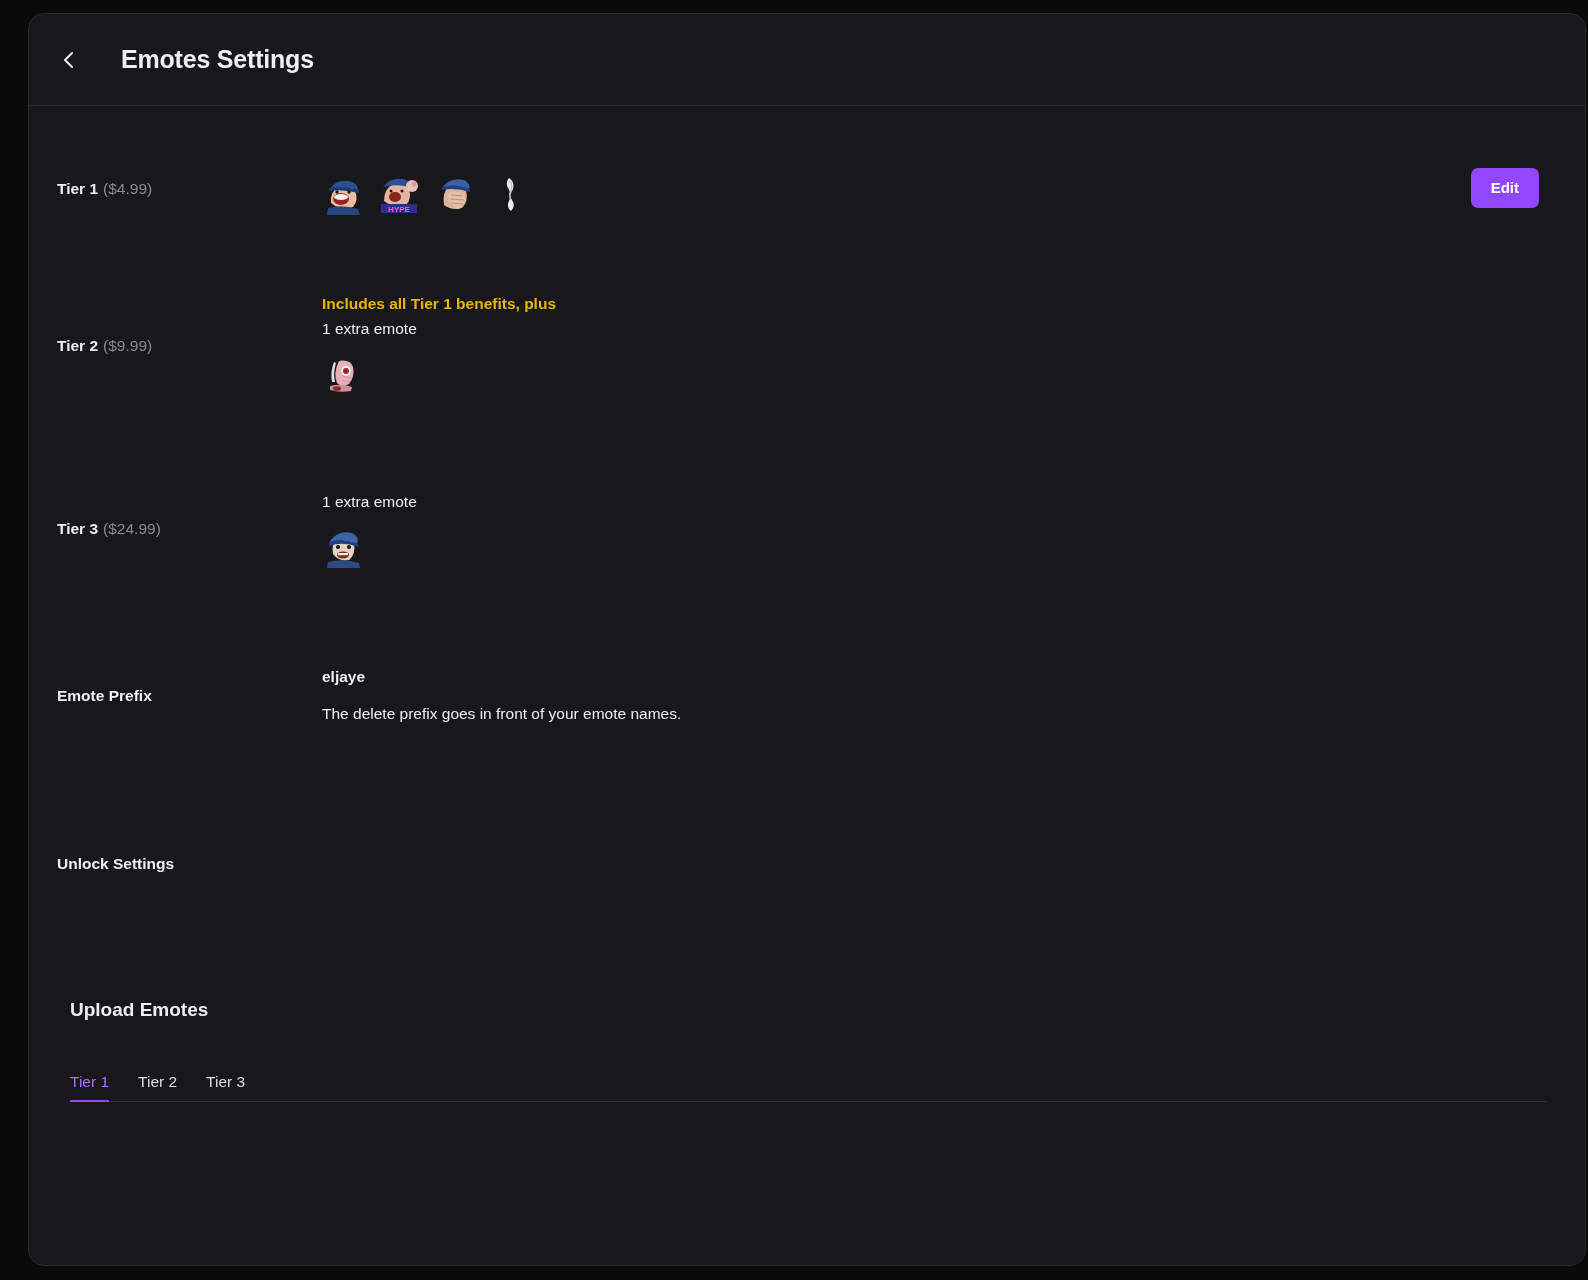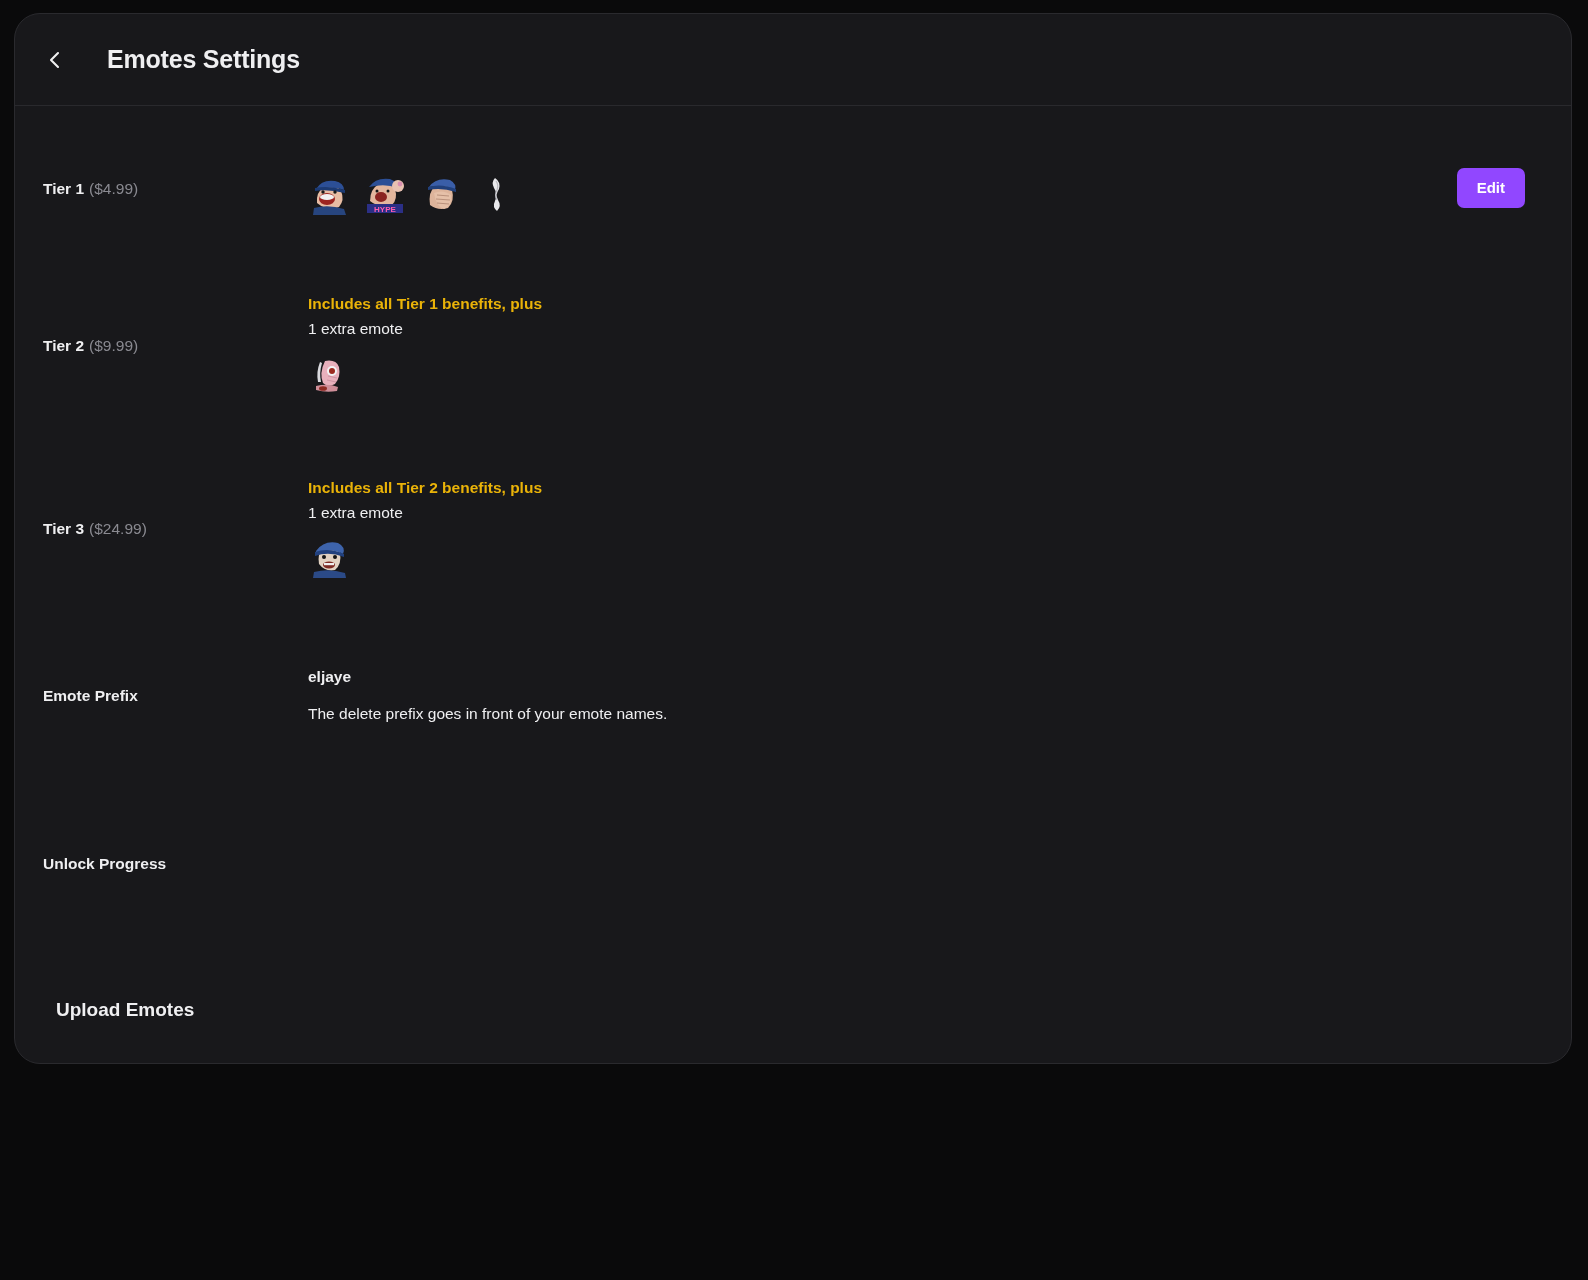--- a/index.html
+++ b/index.html
@@ -11,27 +11,27 @@
     overflow: hidden;
   }
   .page {
     position: relative;
     width: 1588px;
     height: 1280px;
     background: #0a0a0b;
   }
   .card {
     position: absolute;
-    left: 14px;
+    left: 28px;
     top: 13px;
     width: 1558px;
-    height: 1051px;
+    height: 1253px;
     background: #18181b;
     border: 1px solid #2a2a2e;
-    border-radius: 26px;
+    border-radius: 16px;
     overflow: hidden;
   }
 
   
   .header {
     position: relative;
     height: 92px;
     border-bottom: 1px solid #29292d;
     display: flex;
     align-items: center;
@@ -308,21 +308,20 @@
             </div>
           </div>
         </div>
       </div>
 
       <div class="row tier-row-3">
         <div class="row-label">
           <span>Tier 3</span><span class="price">($24.99)</span>
         </div>
         <div class="row-content">
-          <div class="benefit-title">Includes all Tier 2 benefits, plus</div>
           <div class="benefit-sub">1 extra emote</div>
           <div class="emote-strip">
             <div class="emote">
               <svg viewBox="0 0 42 42">
                 <rect width="42" height="42" fill="#18181b"></rect>
                 <path d="M11 28 Q9 17 16 12 Q27 8 32 17 Q34 28 27 34 Q17 36 11 28Z" fill="#e2d2c2"></path>
                 <path d="M8 15 Q16 4 30 7 Q38 11 35 18 Q23 11 8 18Z" fill="#3d63ab"></path>
                 <path d="M7 16 Q21 11 36 18 L36 21 Q21 15 7 20Z" fill="#22417e"></path>
                 <circle cx="16" cy="21" r="2" fill="#141414"></circle>
                 <circle cx="27" cy="21" r="2" fill="#141414"></circle>
@@ -337,21 +336,21 @@
 
       <div class="row prefix-row">
         <div class="row-label">Emote Prefix</div>
         <div class="row-content">
           <div class="prefix-value">eljaye</div>
           <div class="prefix-help">The delete prefix goes in front of your emote names.</div>
         </div>
       </div>
 
       <div class="row unlock-row">
-        <div class="row-label">Unlock Progress</div>
+        <div class="row-label">Unlock Settings</div>
       </div>
     </div>
 
     <div class="upload-section">
       <div class="section-title">Upload Emotes</div>
       <div class="tabs">
         <div class="tab active">Tier 1</div>
         <div class="tab">Tier 2</div>
         <div class="tab">Tier 3</div>
       </div>

